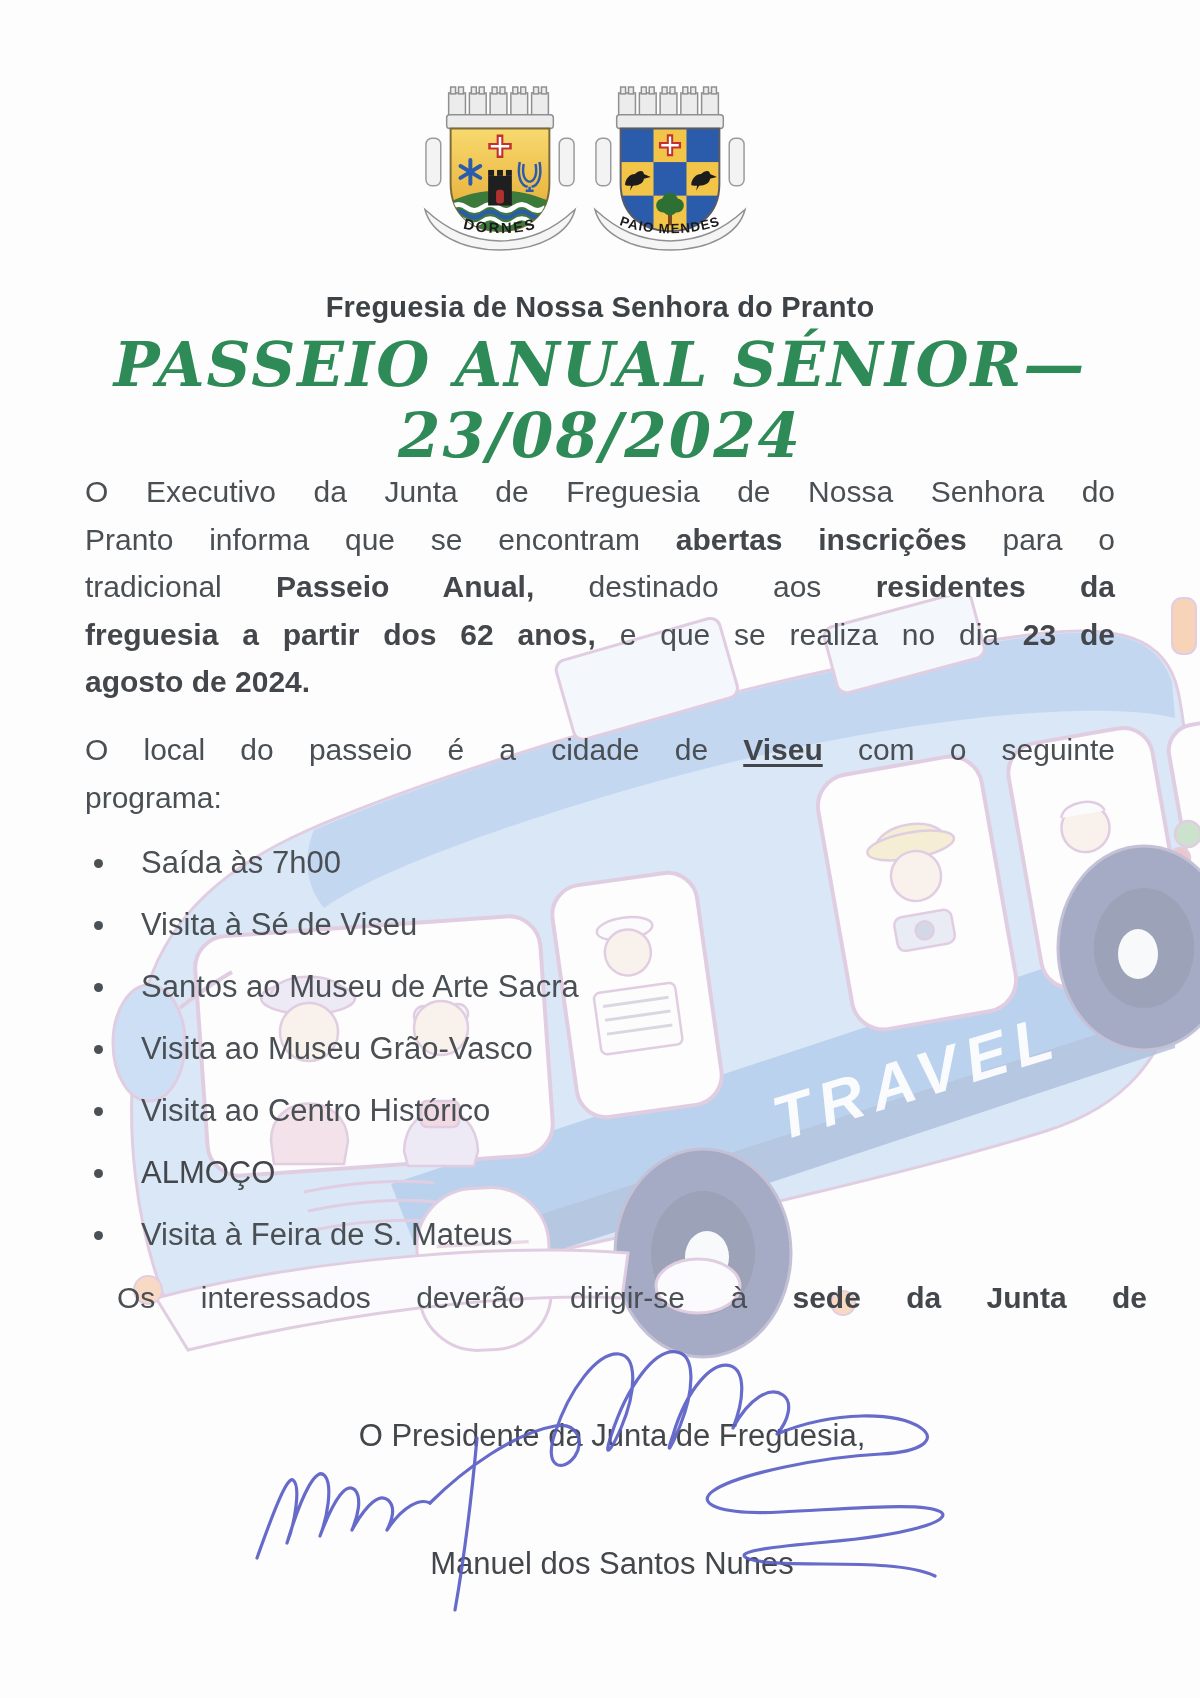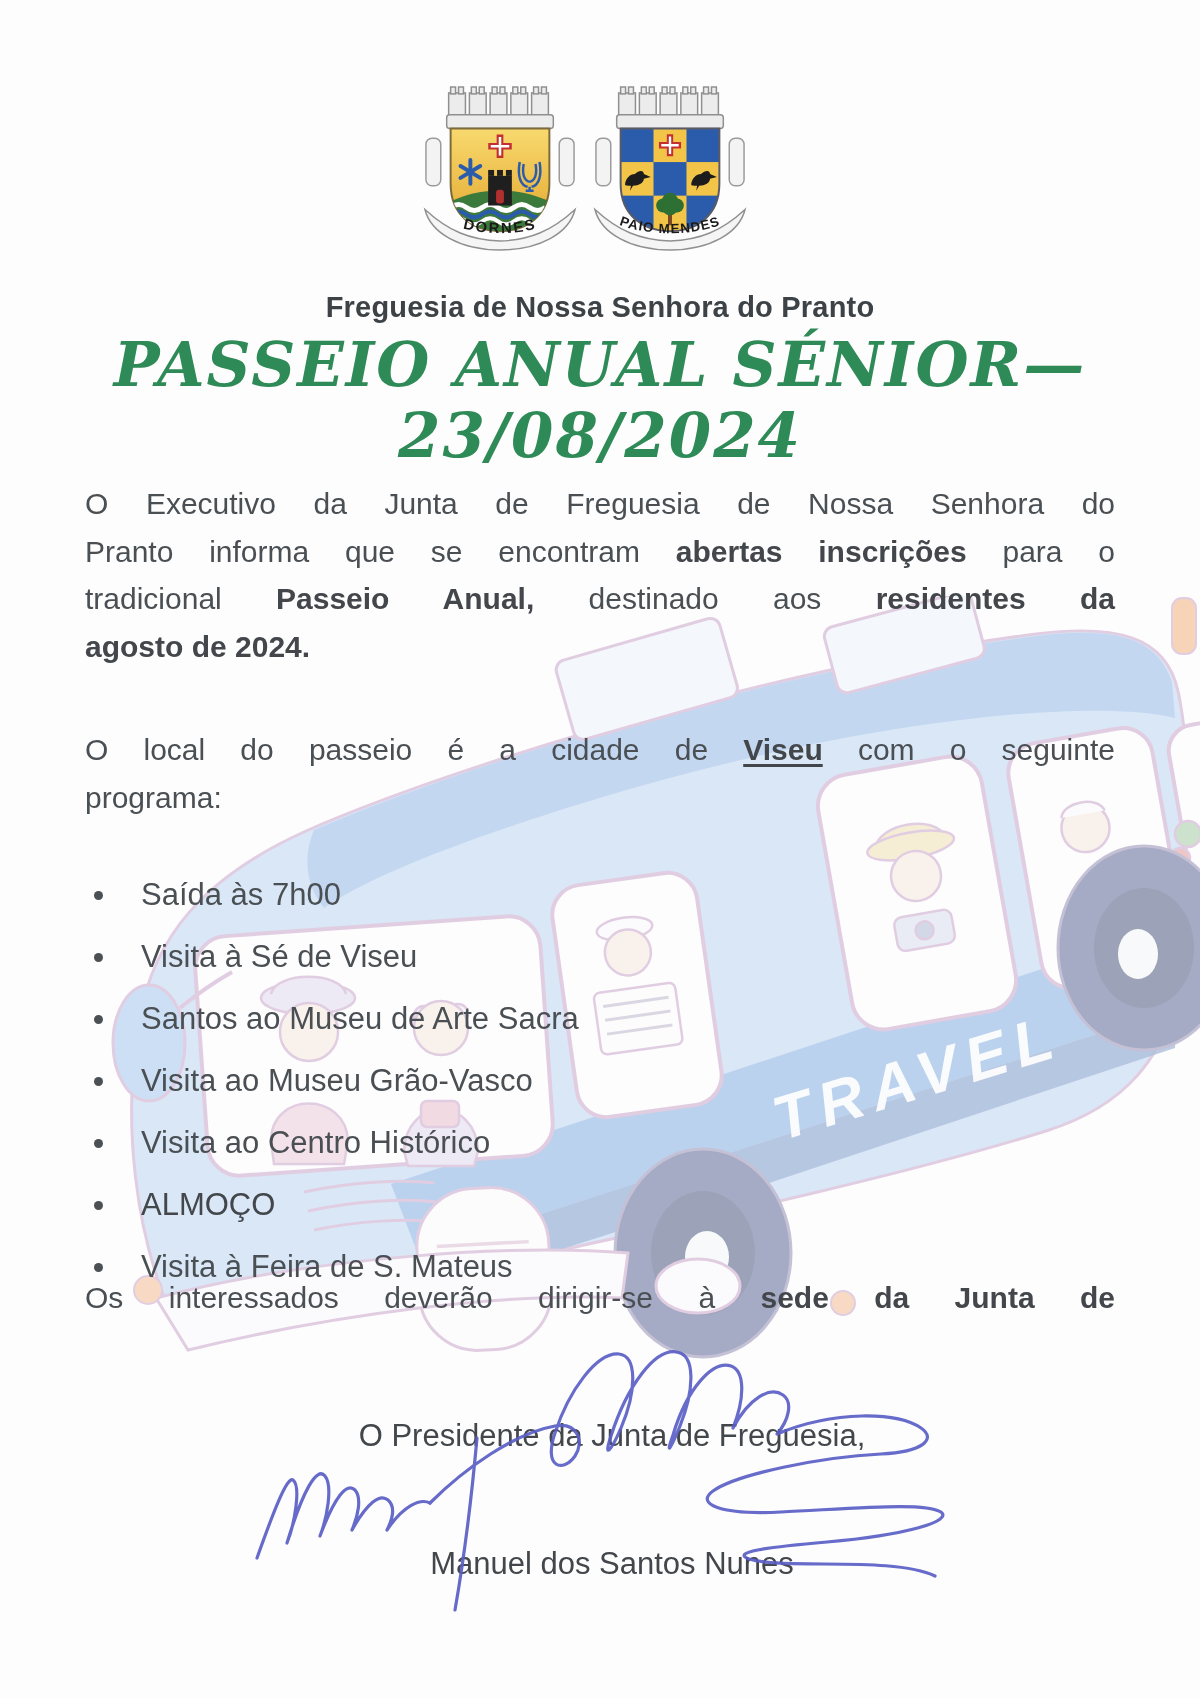--- a/index.html
+++ b/index.html
@@ -13,28 +13,28 @@
             color:#3d4246;z-index:2;letter-spacing:.2px;margin-top:20px;}
   .event-title{top:329px;left:0;width:100%;text-align:center;z-index:2;
                font-family:"DejaVu Serif","Liberation Serif",serif;font-style:italic;font-weight:700;
                font-size:61px;letter-spacing:2px;color:#2e8a56;}
   .bus{left:86px;top:596px;width:1114px;height:764px;z-index:1;}
   .textblock{left:85px;width:1030px;z-index:2;}
   .jline{font-size:30px;height:47.6px;line-height:47.6px;text-align:justify;text-align-last:justify;}
   .jline.last{text-align-last:left;}
   .jline .b{font-weight:700;color:#43474b;}
   .jline .u{text-decoration:underline;text-decoration-thickness:2.5px;text-underline-offset:4px;}
-  .intro{top:480px;}
+  .intro{top:468px;}
   .location{top:726px;}
-  ul.program{top:864px;margin:0;padding:0;list-style:none;}
+  ul.program{top:832px;margin:0;padding:0;list-style:none;}
   ul.program li{display:flex;align-items:center;height:62px;}
   ul.program .dot{width:9px;height:9px;border-radius:50%;background:#4b5054;margin-left:9px;flex:none;}
   ul.program .txt{margin-left:38px;font-size:31px;}
   ul.program .txt.b{font-weight:400;color:#43474b;}
-  .closing{top:1274px;}
+  .closing{top:1274px;margin-left:32px;}
   .pretitle{top:1418px;left:0;width:100%;text-align:center;font-size:31px;color:#43474b;
             transform:translateX(12px);z-index:2;}
   .sig-name{top:1546px;left:0;width:100%;text-align:center;font-size:31px;color:#43474b;
             transform:translateX(12px);z-index:2;}
   .sig-ink{left:225px;top:1338px;width:730px;height:285px;z-index:4;pointer-events:none;}
   .crest-label{font-weight:700;}
 </style>
 </head>
 <body>
 
@@ -240,20 +240,21 @@
       <circle cx="62" cy="694" r="14" fill="#f5b98c" stroke="#c79fc7" stroke-width="2"></circle>
       <circle cx="757" cy="707" r="12" fill="#f5b98c" stroke="#c79fc7" stroke-width="2"></circle>
       <rect x="1086" y="2" width="24" height="56" rx="10" fill="#f3ad74" stroke="#c79fc7" stroke-width="2"></rect>
     </g>
   </svg>
 
   <div class="layer textblock intro">
       <div class="jline"><span>O Executivo da Junta de Freguesia de Nossa Senhora do</span></div>
       <div class="jline"><span>Pranto informa que se encontram </span><span class="b">abertas inscrições</span><span> para o</span></div>
       <div class="jline"><span>tradicional </span><span class="b">Passeio Anual,</span><span> destinado aos </span><span class="b">residentes da</span></div>
+      <div class="jline"><span class="b">freguesia a partir dos 62 anos,</span><span> e que se realiza no dia </span><span class="b">23 de</span></div>
       <div class="jline last"><span class="b">agosto de 2024.</span></div>
     </div>
   <div class="layer textblock location">
       <div class="jline"><span>O local do passeio é a cidade de </span><span class="b u">Viseu</span><span> com o seguinte</span></div>
       <div class="jline last"><span>programa:</span></div>
     </div>
   <ul class="layer textblock program">
       <li>
         <span class="dot"></span>
         <span class="txt">Saída às 7h00</span>

